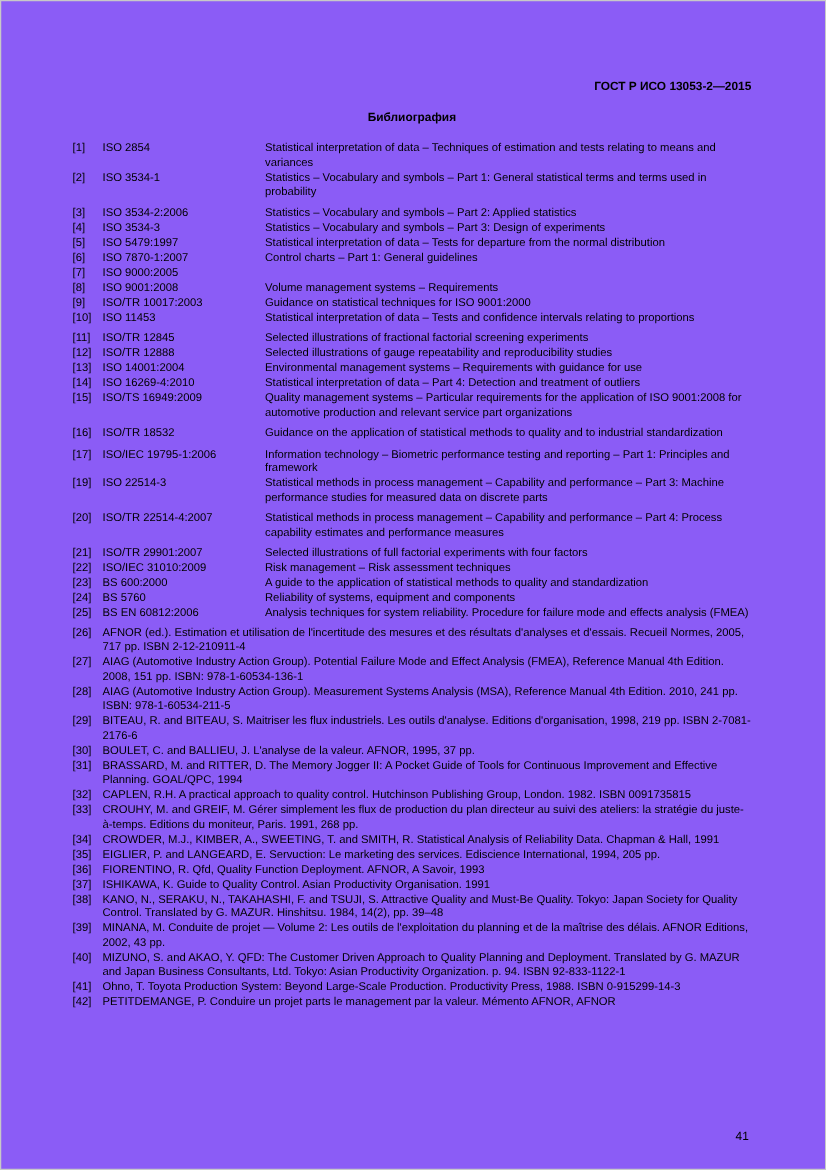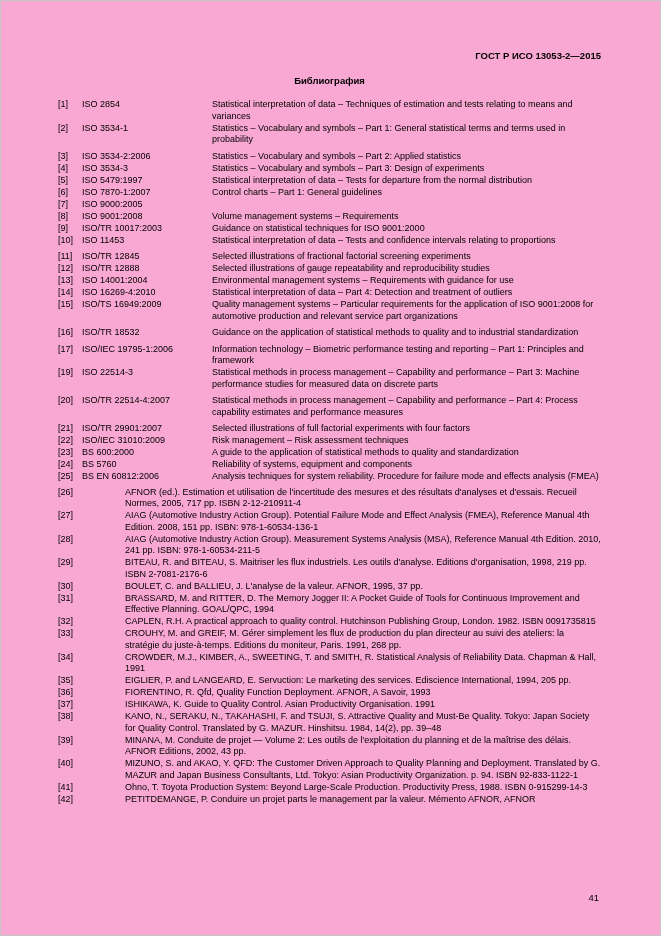--- a/index.html
+++ b/index.html
@@ -2,25 +2,25 @@
 <html><head>
 <meta charset="utf-8">
 <style>
   * { margin: 0; padding: 0; box-sizing: border-box; }
   html, body { background: #ffffff; }
   .page {
     position: relative;
     width: 661px;
     height: 936px;
     margin: 0 auto;
-    background: #f9a8d4;
+    background: #8b5cf6;
     border: 1px solid #c8c8c8;
     font-family: "Liberation Sans", sans-serif;
     color: #000000;
-    padding: 49px 59px 0 57px;
+    padding: 63px 59px 0 57px;
     overflow: hidden;
   }
   .doc-header {
     text-align: right;
     font-weight: bold;
     font-size: 9.5px;
     line-height: 11px;
   }
   .doc-title {
     text-align: center;
@@ -39,27 +39,26 @@
   .ref-num   { width: 24px;  flex: none; }
   .ref-code  { width: 130px; flex: none; }
   .ref-desc  { flex: 1; }
   .gap { margin-top: 5px; }
   .books { margin-top: 4px; }
   .book-row {
     display: flex;
     font-size: 9px;
     line-height: 11.5px;
     margin-bottom: 0.5px;
-    gap: 43px;
   }
   .book-text { flex: 1; }
   .page-number {
     position: absolute;
     right: 61px;
-    bottom: 32px;
+    bottom: 20px;
     font-size: 9.5px;
   }
 </style>
 </head>
 <body>
 
 <div class="page">
 
   <div class="doc-header">ГОСТ Р ИСО 13053-2—2015</div>
 

